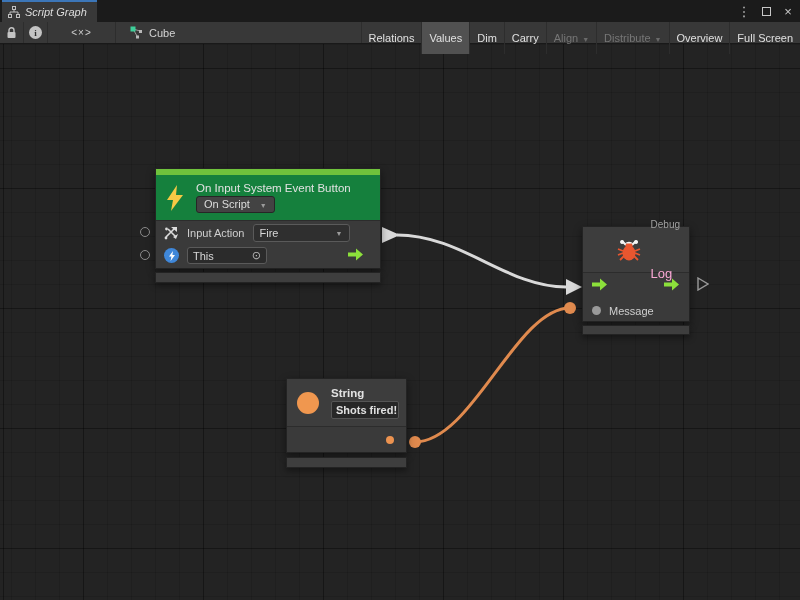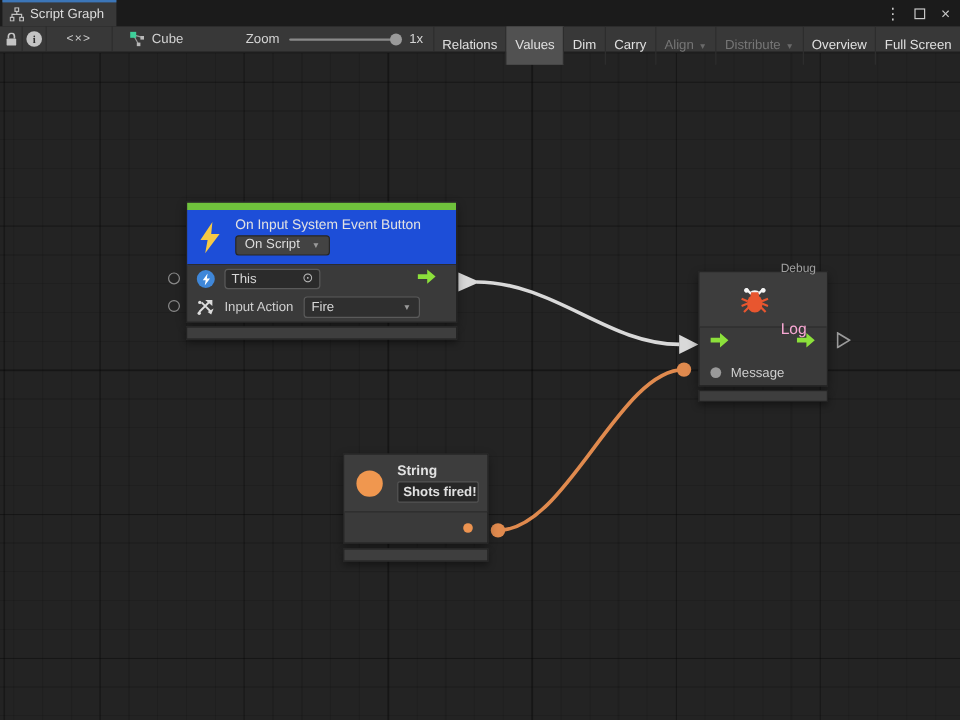--- a/index.html
+++ b/index.html
@@ -3,21 +3,21 @@
 <meta charset="utf-8">
 <style>
   * { margin:0; padding:0; box-sizing:border-box; }
   html,body { width:800px; height:600px; overflow:hidden; background:#222;
     font-family:"Liberation Sans", sans-serif; -webkit-font-smoothing:antialiased; }
   #window { position:relative; width:800px; height:600px; background:#222; }
 
   
   .tabbar { position:absolute; left:0; top:0; width:800px; height:22px; background:#1b1b1b; z-index:3; }
   .tab { position:absolute; left:2px; top:0; height:22px; padding:0 10px 0 6px; background:#383838;
-    border-top:2px solid #3c76b8; display:flex; align-items:center; gap:5px; color:#ddd; font-size:11px; }
+    border-top:2px solid #3c76b8; display:flex; align-items:center; gap:5px; color:#ddd; font-size:11px;font-style:italic; }
   .win-controls { position:absolute; right:4px; top:0; height:22px; display:flex; align-items:center; gap:6px; color:#c8c8c8; }
   .win-btn { width:16px; height:16px; display:flex; align-items:center; justify-content:center; font-size:13px; cursor:default; }
   .maximize-box { width:9px; height:9px; border:1.5px solid #c8c8c8; }
 
   
   .toolbar { position:absolute; left:0; top:22px; width:800px; height:22px; background:#383838;
     border-bottom:1px solid #191919; display:flex; align-items:stretch; z-index:3; color:#d4d4d4; font-size:11px; }
   .tb-btn { display:flex; align-items:center; justify-content:center; border-right:1px solid #2d2d2d; height:100%; }
   .tb-icon-btn { width:24px; }
   .tb-code-btn { width:68px; color:#cfcfcf; font-size:10px; letter-spacing:1px; }
@@ -45,21 +45,21 @@
 
   
   .node { position:absolute; z-index:2; }
   .node-main { background:#3a3a3a; border:1px solid #232323; box-shadow:0 3px 8px rgba(0,0,0,0.45); }
   .node-footer { background:#3e3e3e; border:1px solid #232323; box-shadow:0 3px 6px rgba(0,0,0,0.4); }
 
   
   #event-node { left:155px; top:168px; width:226px; }
   #event-node .node-main { height:101px; }
   .green-bar { height:6px; background:#6fc23c; }
-  .ev-header { height:46px; display:flex; align-items:center; padding:0 8px; gap:10px; border-bottom:1px solid #2c2c2c; background:#1d4ed8; }
+  .ev-header { height:46px; display:flex; align-items:center; padding:0 8px; gap:10px; border-bottom:1px solid #2c2c2c; background:#15803d; }
   .ev-title-wrap { display:flex; flex-direction:column; gap:2px; }
   .ev-title { color:#e2e2e2; font-size:11.5px; }
   .mini-dropdown { align-self:flex-start; background:#434343; border:1px solid #262626; border-radius:3px;
     color:#dcdcdc; font-size:11px; padding:1px 7px 2px 7px; display:flex; align-items:center; gap:6px; }
   .ev-body { position:relative; }
   .ev-row { height:23px; display:flex; align-items:center; padding-left:8px; position:relative; }
   .pill-field { background:#2b2b2b; border:1px solid #5a5a5a; border-radius:3px; height:17px; width:80px;
     margin-left:8px; display:flex; align-items:center; padding:0 5px; color:#d8d8d8; font-size:11px; }
   .target-glyph { margin-left:auto; color:#bbb; font-size:11px; line-height:1; }
   .row-label { color:#cfcfcf; font-size:11px; margin-left:8px; }
@@ -143,27 +143,20 @@
     </div>
     <div class="tb-breadcrumb">
       <svg width="13" height="13" viewBox="0 0 13 13">
         <path d="M3 3 L10 5 M3 3 L7 10" stroke="#9a9a9a" stroke-width="1"></path>
         <rect x="0.5" y="0.5" width="5" height="5" fill="#3ecf9a"></rect>
         <rect x="9" y="4" width="3" height="3" fill="#b9b9b9"></rect>
         <rect x="6" y="9.5" width="3" height="3" fill="#b9b9b9"></rect>
       </svg>
       <span>Cube</span>
     </div>
-    <div class="tb-zoom">
-      <span>Zoom</span>
-      <div class="zoom-track">
-        <div class="zoom-thumb"></div>
-      </div>
-      <span>1x</span>
-    </div>
     <div class="tb-spacer"></div>
     <div class="tb-btn tb-text-btn">
         <span>Relations</span>
       </div>
     <div class="tb-btn tb-text-btn active">
         <span>Values</span>
       </div>
     <div class="tb-btn tb-text-btn">
         <span>Dim</span>
       </div>
@@ -210,51 +203,51 @@
         </svg>
         <div class="ev-title-wrap">
           <span class="ev-title">On Input System Event Button</span>
           <div class="mini-dropdown">
             <span>On Script</span>
             <span class="dd-arrow">▼</span>
           </div>
         </div>
       </div>
       <div class="ev-body">
+        <div class="ev-row">
+          <span class="port-circle" style="top:6px;"></span>
+          <svg width="15" height="14" viewBox="0 0 15 14">
+            <path d="M2 11 L11 2 M4 3 L12 11" stroke="#dcdcdc" stroke-width="1.6" fill="none"></path>
+            <polygon points="8,1 14,1 14,6" fill="#dcdcdc" transform="translate(-1,0)"></polygon>
+            <circle cx="2.5" cy="3" r="1.4" fill="#dcdcdc"></circle>
+            <circle cx="2" cy="12" r="1.4" fill="#dcdcdc"></circle>
+            <polygon points="12,13 14,8 9,11" fill="#dcdcdc"></polygon>
+          </svg>
+          <span class="row-label">Input Action</span>
+          <div class="fire-dropdown">
+            <span>Fire</span>
+            <span class="dd-arrow">▼</span>
+          </div>
+        </div>
         <div class="ev-row">
           <span class="port-circle" style="top:6px;"></span>
           <span class="this-blue-icon">
             <svg width="8" height="10" viewBox="0 0 8 10">
                 <polygon points="5,0 1,5.5 3.4,5.5 2.6,10 7,4 4.4,4" fill="#fff"></polygon>
               </svg>
           </span>
           <div class="pill-field">
             <span>This</span>
             <span class="target-glyph">⊙</span>
           </div>
           <span class="out-arrow">
             <svg width="16" height="13" viewBox="0 0 16 13">
                 <polygon points="0,4.5 8,4.5 8,0.5 15,6.5 8,12.5 8,8.5 0,8.5" fill="#8ce03b"></polygon>
               </svg>
           </span>
-        </div>
-        <div class="ev-row">
-          <span class="port-circle" style="top:6px;"></span>
-          <svg width="15" height="14" viewBox="0 0 15 14">
-            <path d="M2 11 L11 2 M4 3 L12 11" stroke="#dcdcdc" stroke-width="1.6" fill="none"></path>
-            <polygon points="8,1 14,1 14,6" fill="#dcdcdc" transform="translate(-1,0)"></polygon>
-            <circle cx="2.5" cy="3" r="1.4" fill="#dcdcdc"></circle>
-            <circle cx="2" cy="12" r="1.4" fill="#dcdcdc"></circle>
-            <polygon points="12,13 14,8 9,11" fill="#dcdcdc"></polygon>
-          </svg>
-          <span class="row-label">Input Action</span>
-          <div class="fire-dropdown">
-            <span>Fire</span>
-            <span class="dd-arrow">▼</span>
-          </div>
         </div>
       </div>
     </div>
     <div class="node-footer"></div>
   </div>
 
   <div class="node" id="debug-node">
     <div class="node-main">
       <div class="dbg-header">
         <svg width="26" height="25" viewBox="0 0 26 25">

